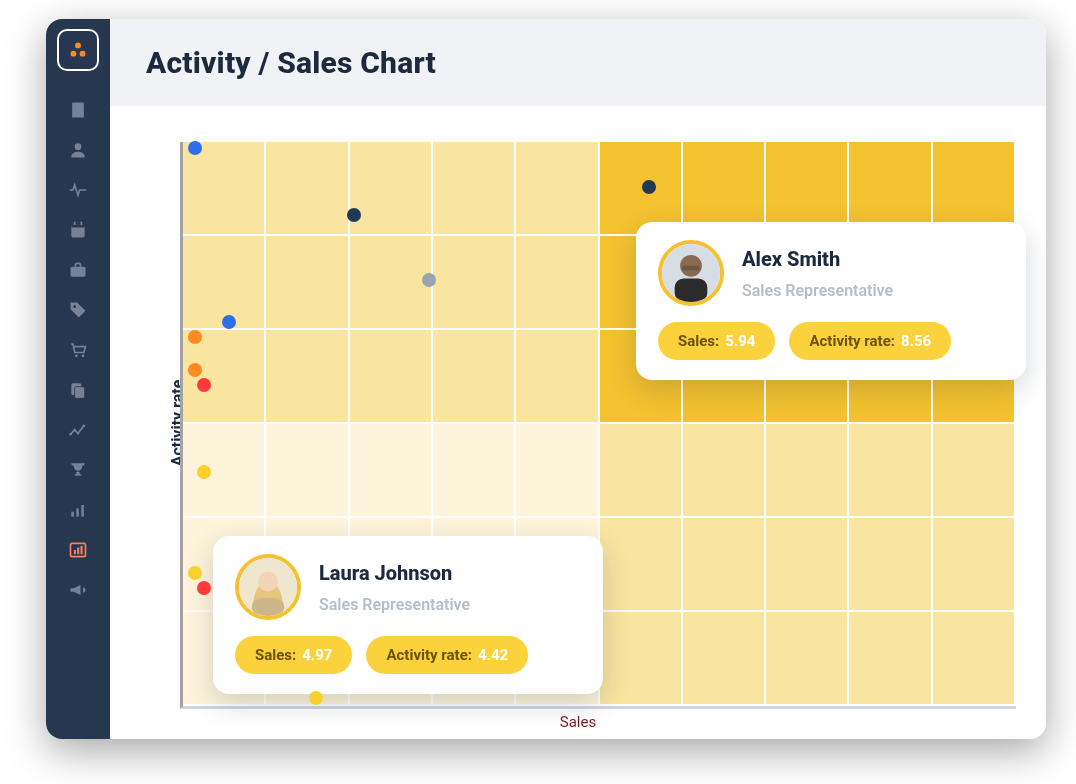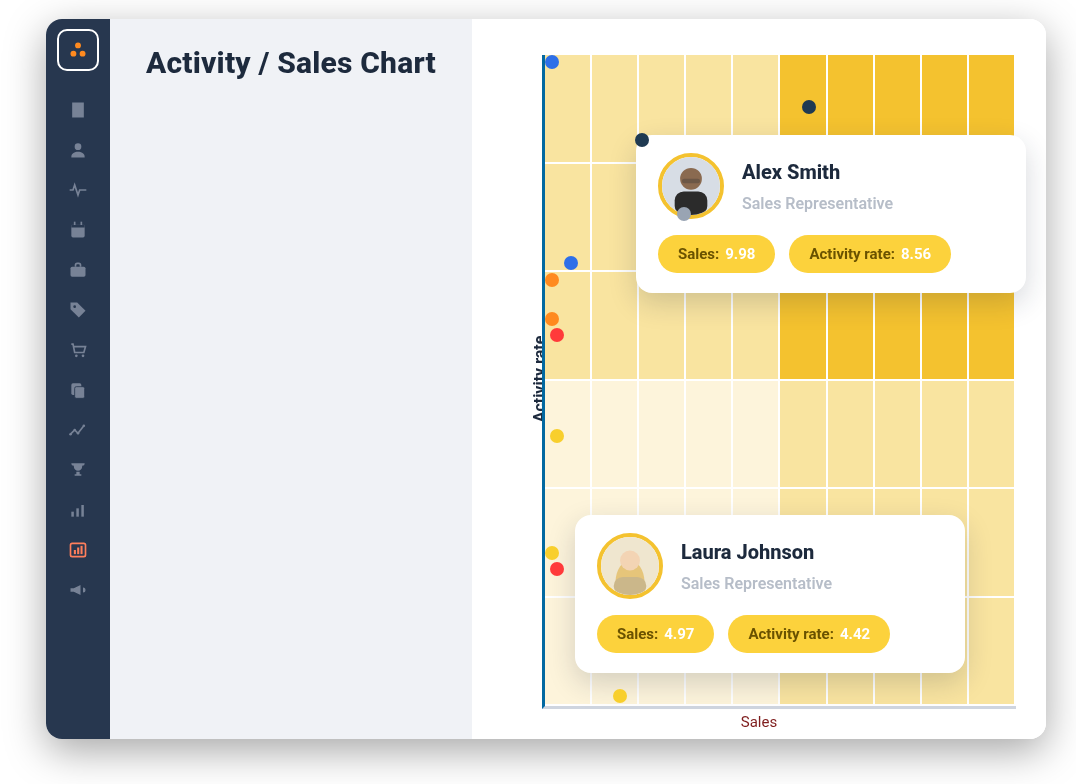--- a/index.html
+++ b/index.html
@@ -51,21 +51,21 @@
     align-items: center;
     justify-content: center;
   }
   .side-icon.active { color: #ff7f5c; }
   .side-icon svg { width: 20px; height: 20px; fill: currentColor; }
 
   
   .main {
     flex: 1;
     display: flex;
-    flex-direction: row;
+    flex-direction: column;
     background: #ffffff;
     justify-content: center;
   }
   .header {
     background: #f0f2f6;
     padding: 26px 36px;
   }
   .header h1 {
     font-size: 30px;
     font-weight: 800;
@@ -94,21 +94,21 @@
     left: 50%;
     transform: translateX(-50%);
     font-size: 15px;
     font-weight: 400;
     color: #7f1d1d;
   }
   .plot {
     position: relative;
     width: 100%;
     height: 100%;
-    border-left: 3px solid #0369a1;
+    border-left: 3px solid #a3a3a3;
     border-bottom: 3px solid #cfd5df;
   }
   .cells {
     position: absolute;
     inset: 0;
     display: grid;
     grid-template-columns: repeat(10, 1fr);
     grid-template-rows: repeat(6, 1fr);
   }
   .cell {
@@ -356,30 +356,30 @@
                 </svg>
             </div>
             <div>
               <div class="card-name">Alex Smith</div>
               <div class="card-role">Sales Representative</div>
             </div>
           </div>
           <div class="card-pills">
             <div class="pill">
               <span>Sales:</span>
-              <span class="val">9.98</span>
+              <span class="val">5.94</span>
             </div>
             <div class="pill">
               <span>Activity rate:</span>
               <span class="val">8.56</span>
             </div>
           </div>
         </div>
 
-        <div class="card" style="left:30px; bottom:33px;">
+        <div class="card" style="left:30px; bottom:12px;">
           <div class="card-head">
             <div class="avatar">
               <svg viewBox="0 0 64 64">
                   <rect width="64" height="64" fill="#efe6cf"></rect>
                   <path d="M16 50c0-14 8-24 16-24s16 10 16 24" fill="#e6c57a"></path>
                   <circle cx="32" cy="26" r="11" fill="#f3d4b4"></circle>
                   <rect x="14" y="44" width="36" height="20" rx="10" fill="#cbb78a"></rect>
                 </svg>
             </div>
             <div>

